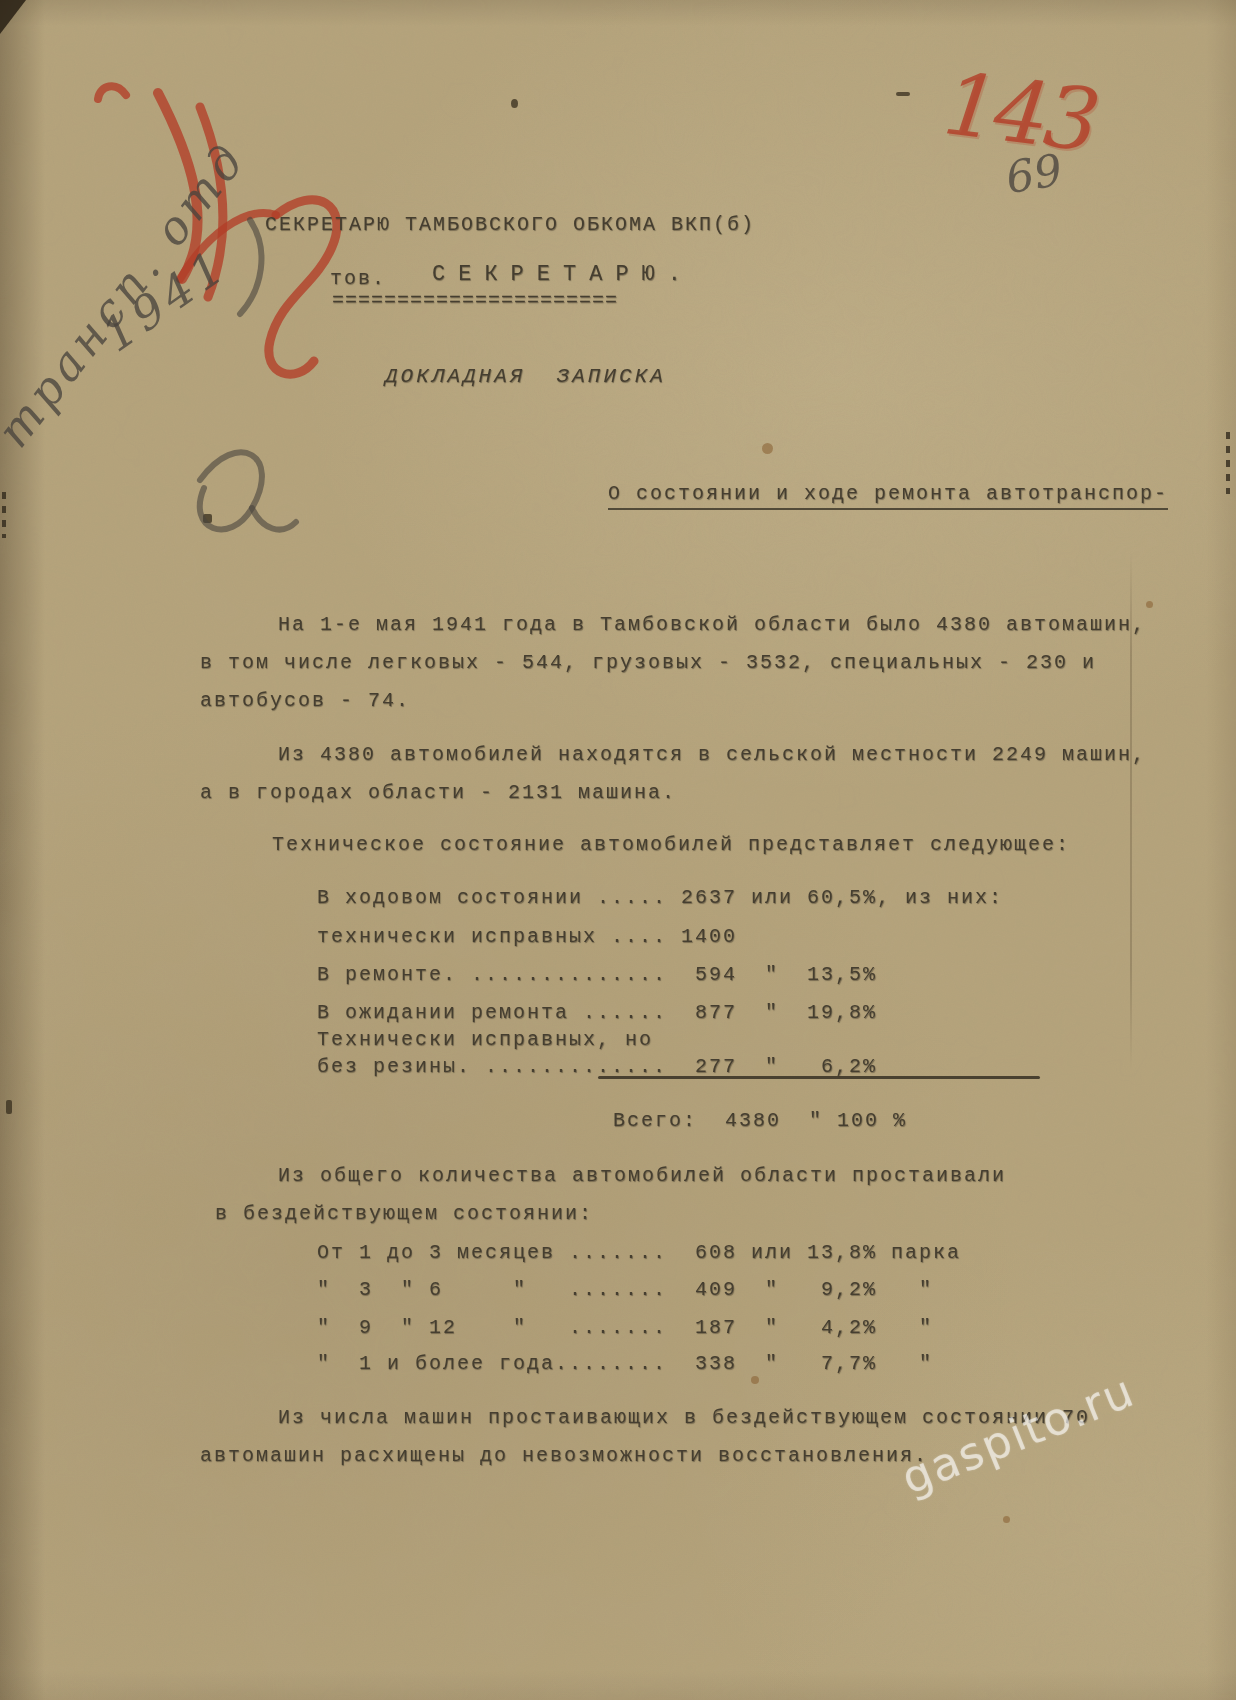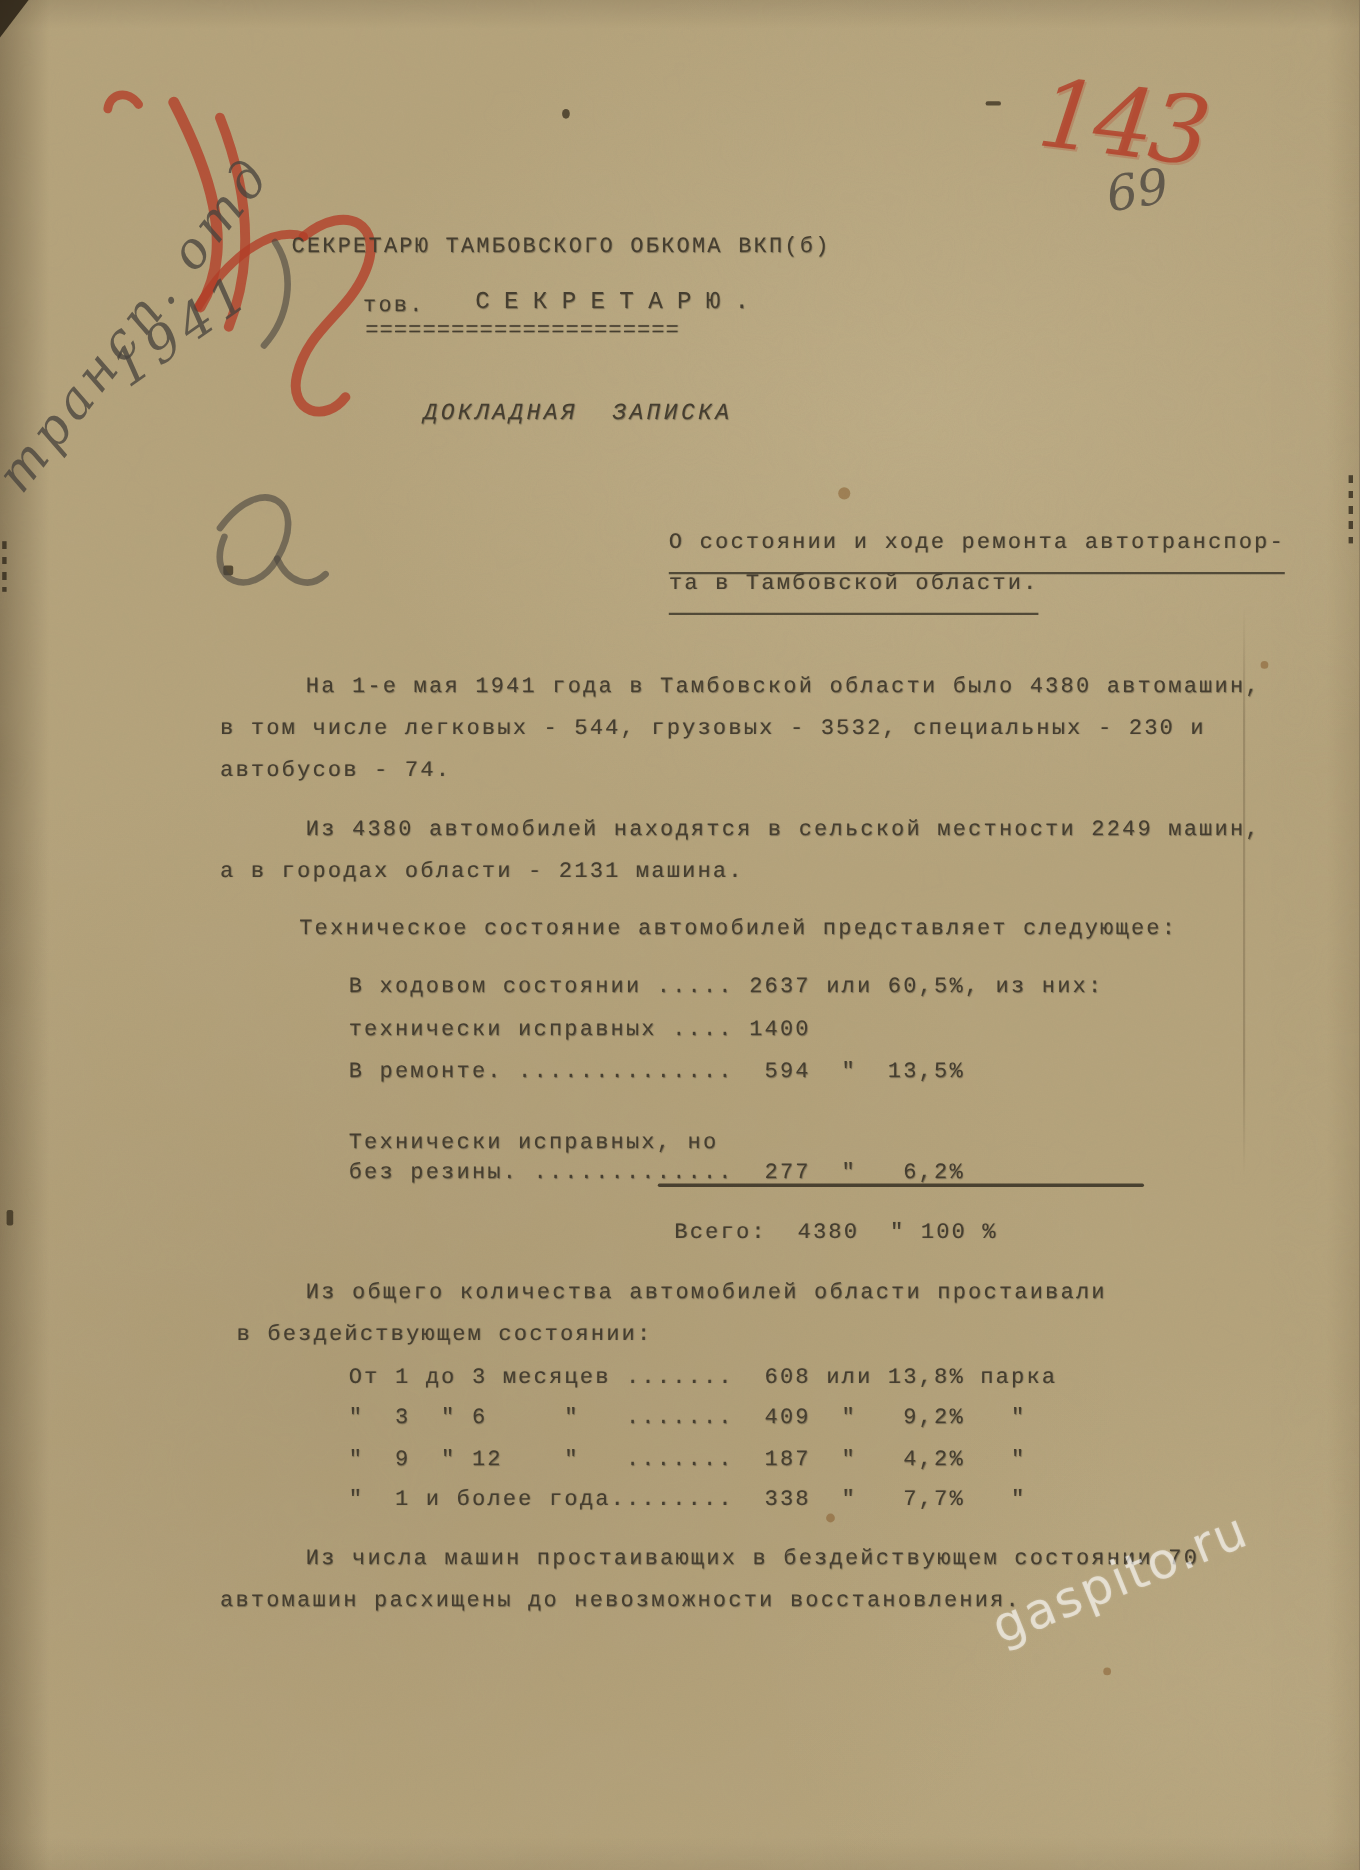--- a/index.html
+++ b/index.html
@@ -15,21 +15,21 @@
       linear-gradient(0deg, rgba(105,90,62,.16), rgba(105,90,62,0) 30px),
       #b6a47c;
     font-family:"Liberation Sans", sans-serif;
   }
   .grain{position:absolute;left:0;top:0;pointer-events:none;}
   .typed{
     position:absolute; font-family:"Liberation Mono","DejaVu Sans Mono",monospace;
     font-size:20px; line-height:26px; letter-spacing:2px; color:#453e30;
     white-space:pre; text-shadow:0.6px 0.6px 0.9px rgba(62,54,40,.5);
   }
-  .u{border-bottom:2px solid rgba(64,57,43,.85); padding-bottom:15px;}
+  .u{border-bottom:2px solid rgba(64,57,43,.85); padding-bottom:3px;}
   .spread{letter-spacing:13px; font-size:22px;}
   .titleTxt{letter-spacing:3px; font-size:21px;}
   .rule{position:absolute; background:rgba(58,51,38,.88); border-radius:2px;}
   .hand{position:absolute; font-family:"DejaVu Serif", serif; font-style:italic;}
   .pencil{color:rgba(73,68,62,.78);}
   .redpencil{color:rgba(178,62,40,.82);}
   .watermark{
     position:absolute; left:893px; top:1398px; width:300px;
     font-family:"DejaVu Sans", sans-serif; font-size:45px; letter-spacing:2px;
     color:rgba(255,255,255,.55); transform:rotate(-22deg); text-shadow:0 0 2px rgba(255,255,255,.25);
@@ -99,36 +99,34 @@
   <div class="typed" style="left:265px; top:212px;">СЕКРЕТАРЮ ТАМБОВСКОГО ОБКОМА ВКП(б)</div>
   <div class="typed" style="left:330px; top:266px;">тов.</div>
   <div class="typed spread" style="left:432px; top:262px;">СЕКРЕТАРЮ.</div>
   <div class="typed" style="left:332px; top:288px; letter-spacing:1px;">======================</div>
 
   <div class="typed titleTxt" style="left:385px; top:364px;font-style:italic;">ДОКЛАДНАЯ  ЗАПИСКА</div>
 
   <div class="typed" style="left:552px; top:455px;">
     <span class="u">О состоянии и ходе ремонта автотранспор-</span>
   </div>
-  <div class="typed" style="left:552px; top:492px;">
-    <span class="u">та в Тамбовской области.</span>
-  </div>
 
   <div class="typed" style="left:278px; top:612px;">На 1-е мая 1941 года в Тамбовской области было 4380 автомашин,</div>
   <div class="typed" style="left:200px; top:650px;">в том числе легковых - 544, грузовых - 3532, специальных - 230 и</div>
   <div class="typed" style="left:200px; top:688px;">автобусов - 74.</div>
 
   <div class="typed" style="left:278px; top:742px;">Из 4380 автомобилей находятся в сельской местности 2249 машин,</div>
   <div class="typed" style="left:200px; top:780px;">а в городах области - 2131 машина.</div>
 
   <div class="typed" style="left:272px; top:832px;">Техническое состояние автомобилей представляет следующее:</div>
 
   <div class="typed" style="left:317px; top:885px;">В ходовом состоянии ..... 2637 или 60,5%, из них:</div>
   <div class="typed" style="left:317px; top:924px;">технически исправных .... 1400</div>
   <div class="typed" style="left:317px; top:962px;">В ремонте. ..............  594  "  13,5%</div>
+  <div class="typed" style="left:317px; top:1000px;">В ожидании ремонта ......  877  "  19,8%</div>
   <div class="typed" style="left:317px; top:1027px;">Технически исправных, но</div>
   <div class="typed" style="left:317px; top:1054px;">без резины. .............  277  "   6,2%</div>
   <div class="rule" style="left:598px; top:1076px; width:442px; height:3px;"></div>
   <div class="typed" style="left:613px; top:1108px;">Всего:  4380  " 100 %</div>
 
   <div class="typed" style="left:278px; top:1163px;">Из общего количества автомобилей области простаивали</div>
   <div class="typed" style="left:215px; top:1201px;">в бездействующем состоянии:</div>
 
   <div class="typed" style="left:317px; top:1240px;">От 1 до 3 месяцев .......  608 или 13,8% парка</div>
   <div class="typed" style="left:317px; top:1277px;">"  3  " 6     "   .......  409  "   9,2%   "</div>

